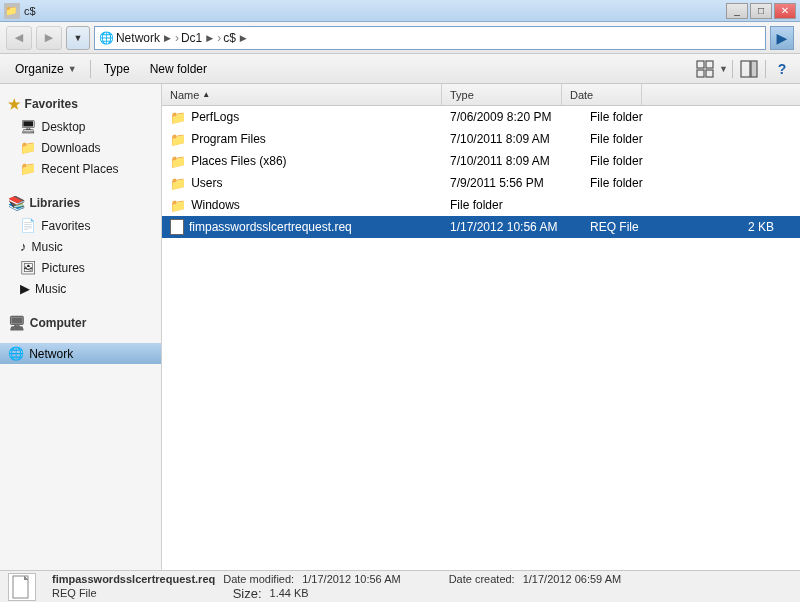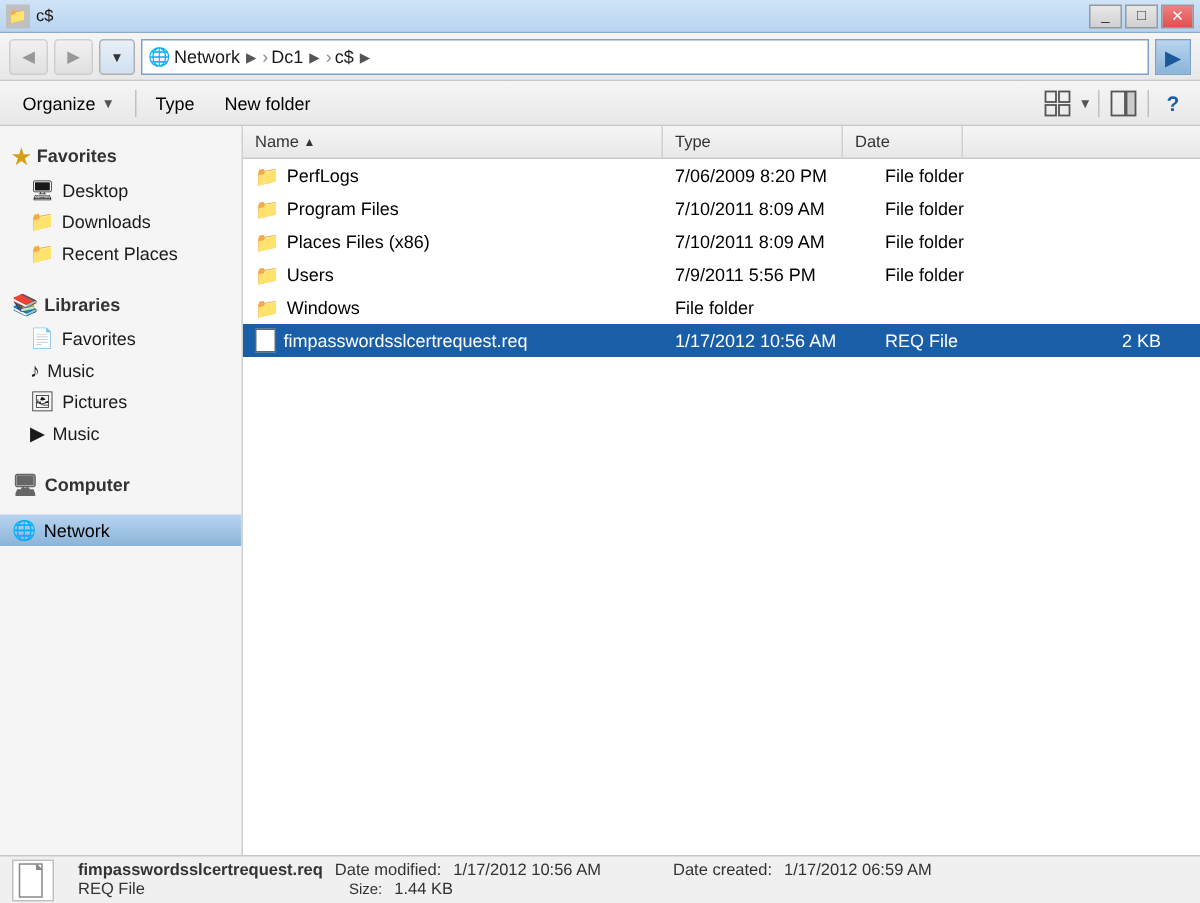--- a/index.html
+++ b/index.html
@@ -446,17 +446,17 @@
   <div class="statusbar-info">
     <div style="display:flex;gap:8px;align-items:center;">
       <span style="font-weight:bold;font-size:11px;">fimpasswordsslcertrequest.req</span>
       <span style="font-size:11px;">Date modified:</span>
       <span style="font-size:11px;">1/17/2012 10:56 AM</span>
       <span style="font-size:11px;margin-left:40px;">Date created:</span>
       <span style="font-size:11px;">1/17/2012 06:59 AM</span>
     </div>
     <div style="display:flex;gap:8px;align-items:center;">
       <span style="font-size:11px;">REQ File</span>
-      <span style="font-size:10px;margin-left:128px;">Size:</span>
+      <span style="font-size:13px;margin-left:128px;">Size:</span>
       <span style="font-size:11px;">1.44 KB</span>
     </div>
   </div>
 </div>
 
 </body></html>

